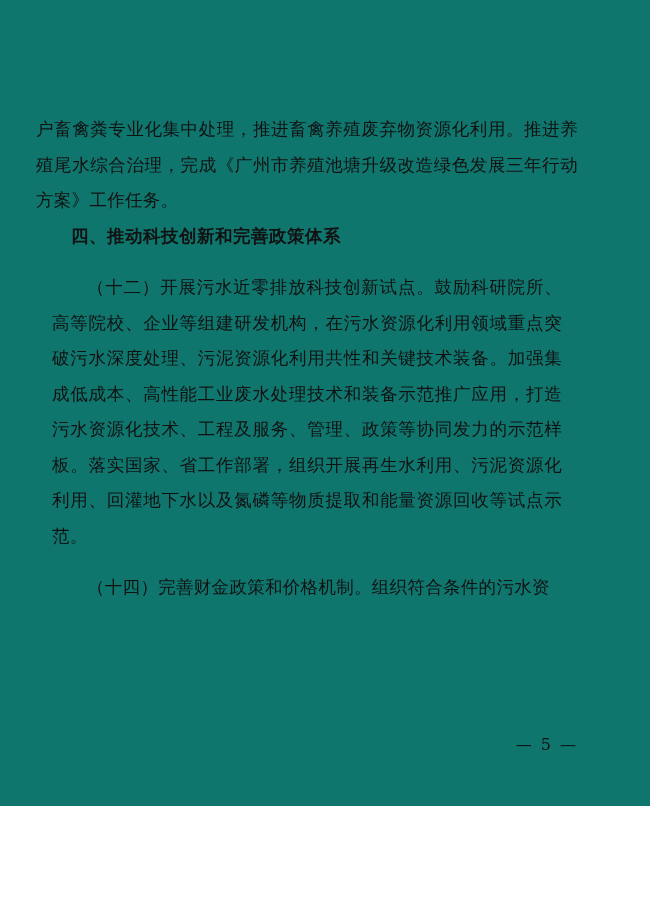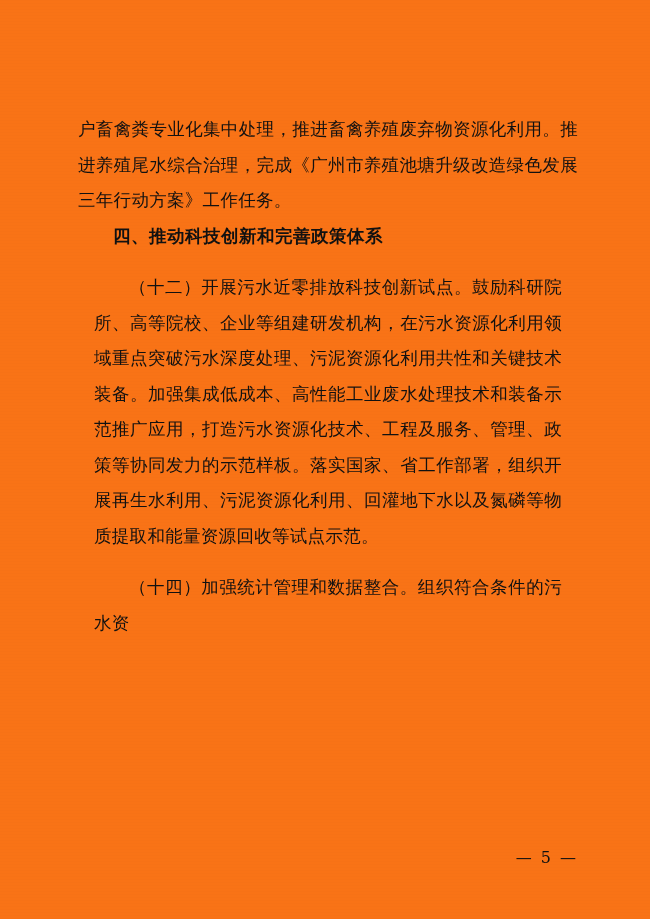--- a/index.html
+++ b/index.html
@@ -10,24 +10,24 @@
     width: 650px;
     height: 919px;
     background: #ffffff;
     font-family: "DejaVu Serif", "Liberation Serif", serif;
     color: #111111;
     overflow: hidden;
   }
   .page {
     position: relative;
     width: 650px;
-    height: 919px;
+    height: 806px;
     box-sizing: border-box;
-    padding: 112px 72px 40px 78px;
-    background: #f97316;
+    padding: 112px 72px 40px 36px;
+    background: #0f766e;
   }
   .doc-body {
     font-size: 17.5px;
     line-height: 2.03;
     letter-spacing: 0.3px;
     text-align: justify;
     text-justify: inter-ideograph;
   }
   p.para {
     margin: 16px;
@@ -69,17 +69,17 @@
   }
 </style>
 </head>
 <body>
 
 <div class="page">
   <div class="doc-body">
     <p class="cont">户畜禽粪专业化集中处理，推进畜禽养殖废弃物资源化利用。推进养殖尾水综合治理，完成《广州市养殖池塘升级改造绿色发展三年行动方案》工作任务。</p>
     <p class="heading">四、推动科技创新和完善政策体系</p>
     <p class="para">（十二）开展污水近零排放科技创新试点。鼓励科研院所、高等院校、企业等组建研发机构，在污水资源化利用领域重点突破污水深度处理、污泥资源化利用共性和关键技术装备。加强集成低成本、高性能工业废水处理技术和装备示范推广应用，打造污水资源化技术、工程及服务、管理、政策等协同发力的示范样板。落实国家、省工作部署，组织开展再生水利用、污泥资源化利用、回灌地下水以及氮磷等物质提取和能量资源回收等试点示范。</p>
-    <p class="para">（十四）加强统计管理和数据整合。组织符合条件的污水资</p>
+    <p class="para">（十四）完善财金政策和价格机制。组织符合条件的污水资</p>
   </div>
   <div class="page-number">— 5 —</div>
   <div class="noise"></div>
 </div>
 
 </body></html>

